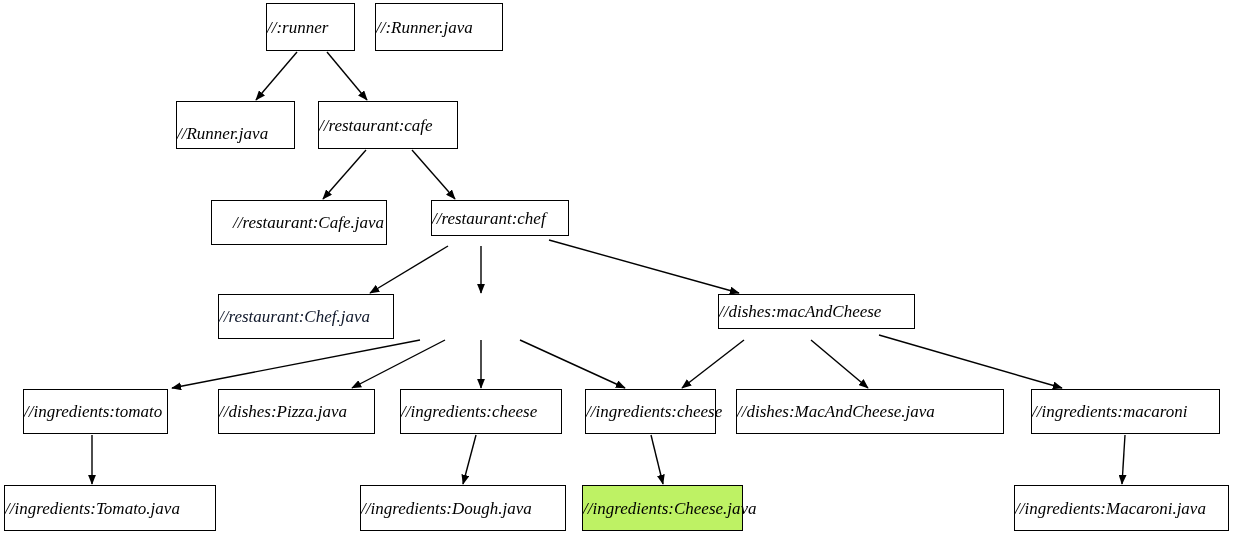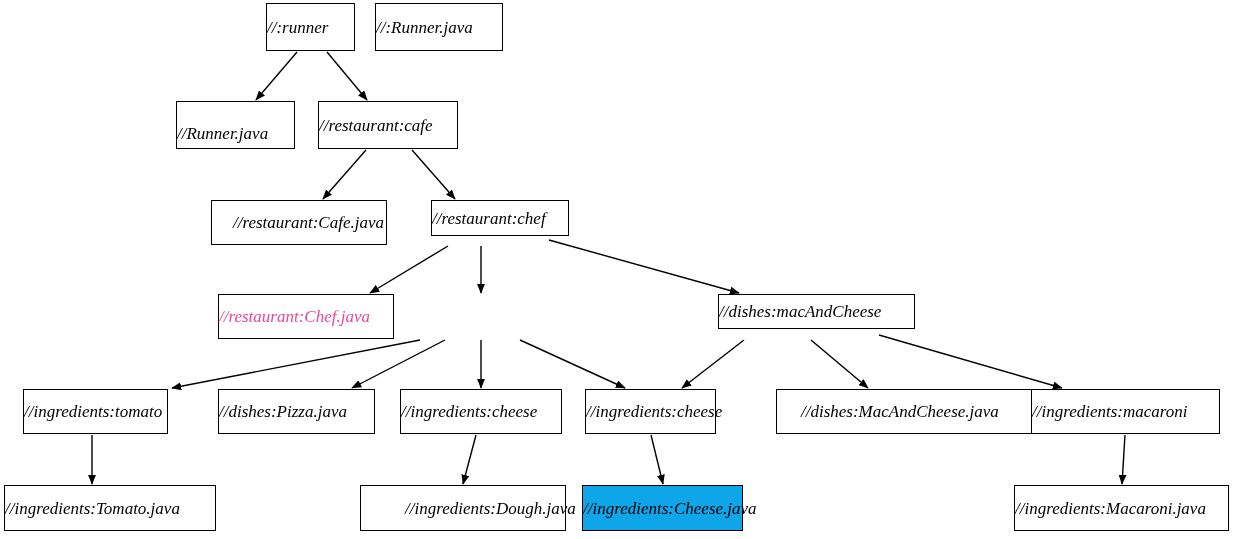--- a/index.html
+++ b/index.html
@@ -99,50 +99,50 @@
       <div class="graph-node" style="left: 318px; top: 101px; width: 140px; height: 48px; background: rgb(255, 255, 255); border-color: rgb(0, 0, 0);">
         <span class="node-label" style="color: rgb(0, 0, 0);">//restaurant:cafe</span>
       </div>
       <div class="graph-node" style="left: 211px; top: 200px; width: 176px; height: 45px; background: rgb(255, 255, 255); border-color: rgb(0, 0, 0); padding-left: 21px;">
         <span class="node-label" style="color: rgb(0, 0, 0);">//restaurant:Cafe.java</span>
       </div>
       <div class="graph-node" style="left: 411px; top: 200px; width: 138px; height: 36px; background: rgb(255, 255, 255); border-color: rgb(0, 0, 0); margin-left: 20px;">
         <span class="node-label" style="color: rgb(0, 0, 0);">//restaurant:chef</span>
       </div>
       <div class="graph-node" style="left: 218px; top: 294px; width: 176px; height: 45px; background: rgb(255, 255, 255); border-color: rgb(0, 0, 0);">
-        <span class="node-label" style="color: #ec4899;">//restaurant:Chef.java</span>
+        <span class="node-label" style="color: #0f172a;">//restaurant:Chef.java</span>
       </div>
       <div class="graph-node" style="left: 718px; top: 294px; width: 197px; height: 35px; background: rgb(255, 255, 255); border-color: rgb(0, 0, 0);">
         <span class="node-label" style="color: rgb(0, 0, 0);">//dishes:macAndCheese</span>
       </div>
       <div class="graph-node" style="left: 23px; top: 389px; width: 145px; height: 45px; background: rgb(255, 255, 255); border-color: rgb(0, 0, 0);">
         <span class="node-label" style="color: rgb(0, 0, 0);">//ingredients:tomato</span>
       </div>
       <div class="graph-node" style="left: 218px; top: 389px; width: 157px; height: 45px; background: rgb(255, 255, 255); border-color: rgb(0, 0, 0);">
         <span class="node-label" style="color: rgb(0, 0, 0);">//dishes:Pizza.java</span>
       </div>
       <div class="graph-node" style="left: 400px; top: 389px; width: 162px; height: 45px; background: rgb(255, 255, 255); border-color: rgb(0, 0, 0);">
         <span class="node-label" style="color: rgb(0, 0, 0);">//ingredients:cheese</span>
       </div>
       <div class="graph-node" style="left: 585px; top: 389px; width: 131px; height: 45px; background: rgb(255, 255, 255); border-color: rgb(0, 0, 0);">
         <span class="node-label" style="color: rgb(0, 0, 0);">//ingredients:cheese</span>
       </div>
-      <div class="graph-node" style="left: 776px; top: 389px; width: 268px; height: 45px; background: rgb(255, 255, 255); border-color: rgb(0, 0, 0); padding-left: 24px;">
+      <div class="graph-node" style="left: 736px; top: 389px; width: 268px; height: 45px; background: rgb(255, 255, 255); border-color: rgb(0, 0, 0);">
         <span class="node-label" style="color: rgb(0, 0, 0);">//dishes:MacAndCheese.java</span>
       </div>
       <div class="graph-node" style="left: 1031px; top: 389px; width: 189px; height: 45px; background: rgb(255, 255, 255); border-color: rgb(0, 0, 0);">
         <span class="node-label" style="color: rgb(0, 0, 0);">//ingredients:macaroni</span>
       </div>
       <div class="graph-node" style="left: 4px; top: 485px; width: 212px; height: 46px; background: rgb(255, 255, 255); border-color: rgb(0, 0, 0);">
         <span class="node-label" style="color: rgb(0, 0, 0);">//ingredients:Tomato.java</span>
       </div>
       <div class="graph-node" style="left: 360px; top: 485px; width: 206px; height: 46px; background: rgb(255, 255, 255); border-color: rgb(0, 0, 0);">
-        <span class="node-label" style="color: rgb(0, 0, 0); margin-left: 44px;">//ingredients:Dough.java</span>
+        <span class="node-label" style="color: rgb(0, 0, 0);">//ingredients:Dough.java</span>
       </div>
-      <div class="graph-node" style="left: 582px; top: 485px; width: 161px; height: 46px; background: #0ea5e9; border-color: rgb(0, 0, 0);">
+      <div class="graph-node" style="left: 582px; top: 485px; width: 161px; height: 46px; background: #bef264; border-color: rgb(0, 0, 0);">
         <span class="node-label" style="color: rgb(0, 0, 0);">//ingredients:Cheese.java</span>
       </div>
       <div class="graph-node" style="left: 1014px; top: 485px; width: 215px; height: 46px; background: rgb(255, 255, 255); border-color: rgb(0, 0, 0);">
         <span class="node-label" style="color: rgb(0, 0, 0);">//ingredients:Macaroni.java</span>
       </div>
     </div>
 
 </div>
 
 </body></html>

